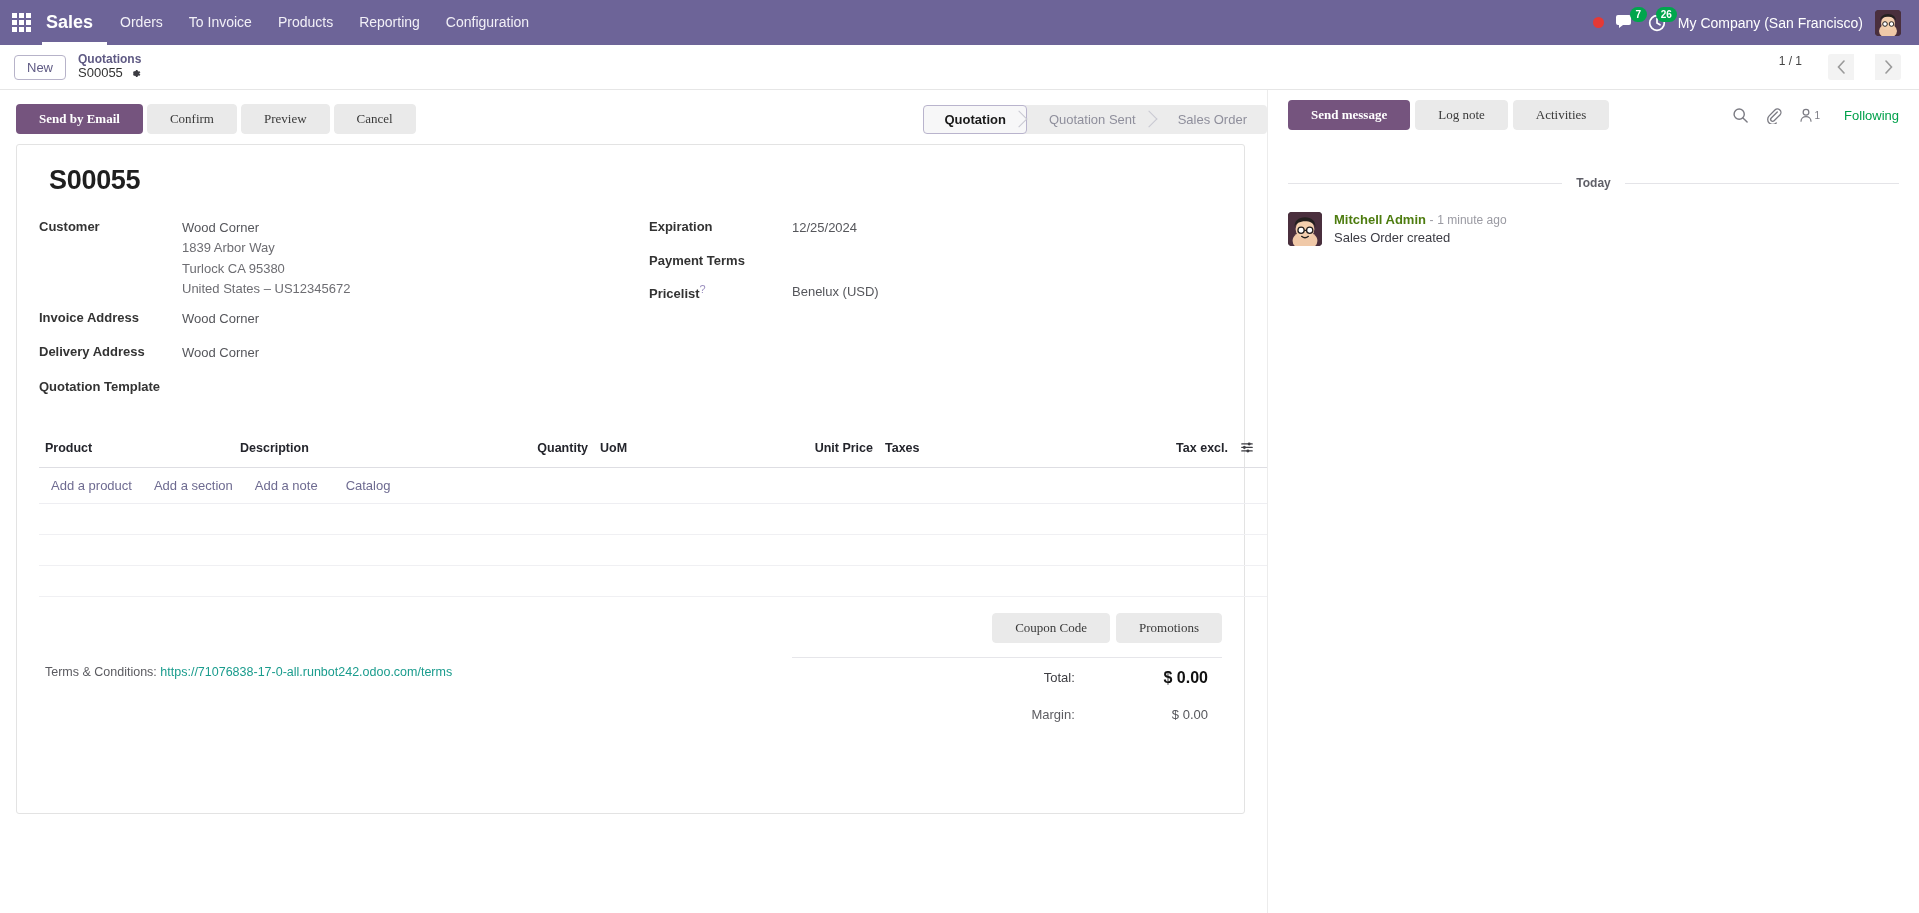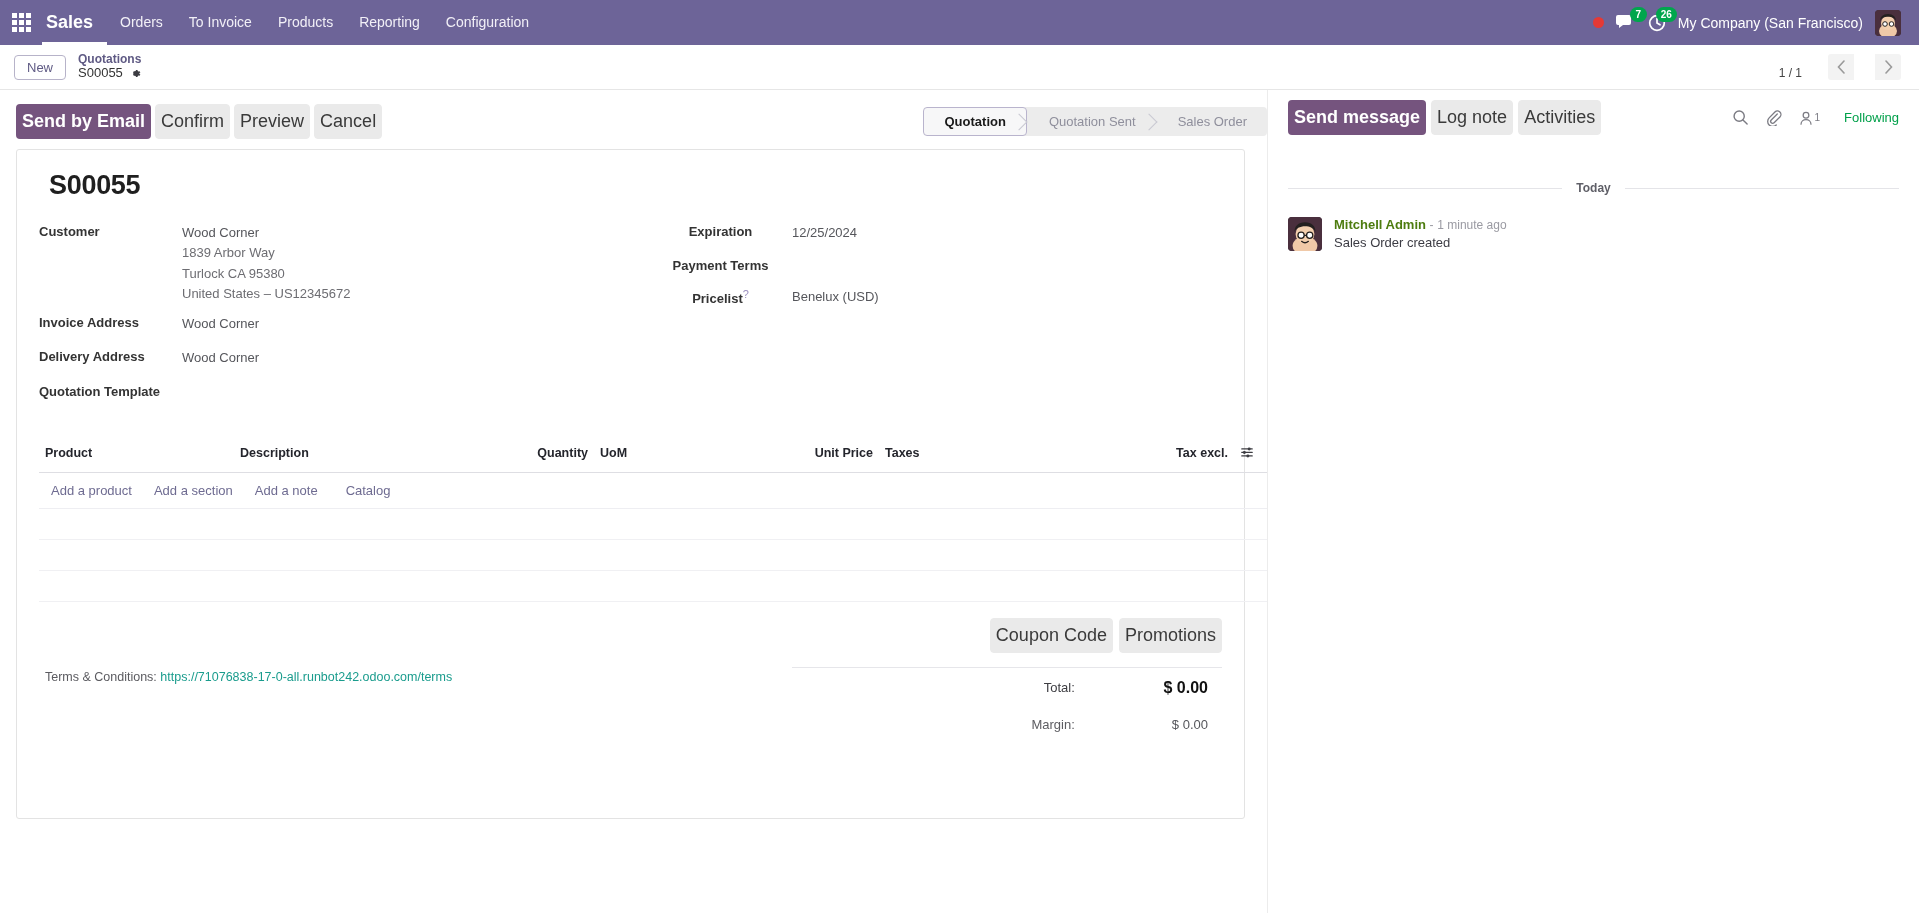--- a/index.html
+++ b/index.html
@@ -68,41 +68,41 @@
   }
   .btn-new {
     border: 1px solid #b7b3c9; background: #fff; color: #5f5a84;
     border-radius: 4px; padding: 4px 12px; font-size: 13px;
     cursor: pointer; margin-right: 12px;
   }
   .breadcrumb-col { display: flex; flex-direction: column; justify-content: center; line-height: 1.15; }
   .bc-top { font-size: 12px; font-weight: 700; color: #5f5a84; cursor: pointer; }
   .bc-bottom { font-size: 13px; color: #333; display: flex; align-items: center; gap: 6px; }
   .gear-ico { width: 13px; height: 13px; display:inline-block; }
-  .pager { margin-left: auto; display: flex; align-items: flex-end; gap: 20px; }
+  .pager { margin-left: auto; display: flex; align-items: flex-start; gap: 20px; }
   .pager-text { font-size: 12px; color: #444; margin-right: 6px; }
   .pager-btn {
     width: 26px; height: 26px; border: none; background: #f3f3f3;
     color: #8b8b8b; cursor: pointer; display:flex; align-items:center; justify-content:center;
     font-size: 14px;
   }
   .pager-btn:first-of-type { border-radius: 3px 0 0 3px; }
   .pager-btn:last-of-type { border-radius: 0 3px 3px 0; margin-left: 1px; }
 
   
   .main { display: flex; height: calc(913px - 45px - 45px); background: #fff; }
   .form-side { width: 1267px; padding: 10px 0 0 16px; overflow: hidden; }
   .chatter-side { flex: 1; padding: 10px 20px 0 20px; border-left: 1px solid #ececec; }
 
   
   .sheet-header { display: flex; align-items: center; padding: 4px 0 10px 0; }
   .act-btns { display: flex; gap: 4px; }
   .btn {
-    border-radius: 4px; font-size: 18px; padding: 6px 5px;
-    cursor: pointer; border: 1px solid transparent; white-space: nowrap;
+    border-radius: 4px; font-size: 13px; padding: 6px 22px;
+    cursor: pointer; border: 1px solid transparent; white-space: nowrap; font-family: Liberation Serif, serif;
   }
   .btn-primary { background: #714b67; color: #fff; font-weight: 700; background: #7a5980; }
   .btn-primary.violet { background: #75547e; }
   .btn-secondary { background: #eaeaea; color: #3a3a3a; border-color: #eaeaea; }
 
   .statusbar { margin-left: auto; display: flex; align-items: center; }
   .status-wrap { display:flex; background: #ececec; border-radius: 4px; overflow: hidden; }
   .status-step {
     position: relative; font-size: 13px; color: #8f8f9c;
     padding: 7px 20px 7px 22px; cursor: pointer; white-space: nowrap;
@@ -124,21 +124,21 @@
   
   .sheet {
     border: 1px solid #e3e3e3; border-radius: 3px;
     background: #fff; padding: 18px 22px 20px 22px;
     width: 1229px; min-height: 670px;
   }
   .doc-title { font-size: 27px; font-weight: 700; color: #1f1f1f; margin: 2px 0 22px 10px; letter-spacing: -.3px; }
 
   .fields { display: flex; }
   .col-left { width: 600px; }
-  .col-right { flex: 1; padding-left: 10px; text-align: center; }
+  .col-right { flex: 1; padding-left: 10px; }
   .frow { display: flex; margin-bottom: 14px; align-items: flex-start; }
   .flabel {
     width: 143px; font-size: 13px; font-weight: 700; color: #333;
     padding-top: 1px; flex-shrink: 0;
   }
   .flabel sup { font-weight: 400; color: #9b8fbf; font-size: 11px; cursor: pointer; }
   .fvalue { font-size: 13px; color: #55565b; line-height: 1.56; }
   .fvalue .lnk { color: #55565b; cursor: pointer; }
   .fvalue .muted { color: #6d6d72; }
   .frow.tall { margin-bottom: 10px; }

